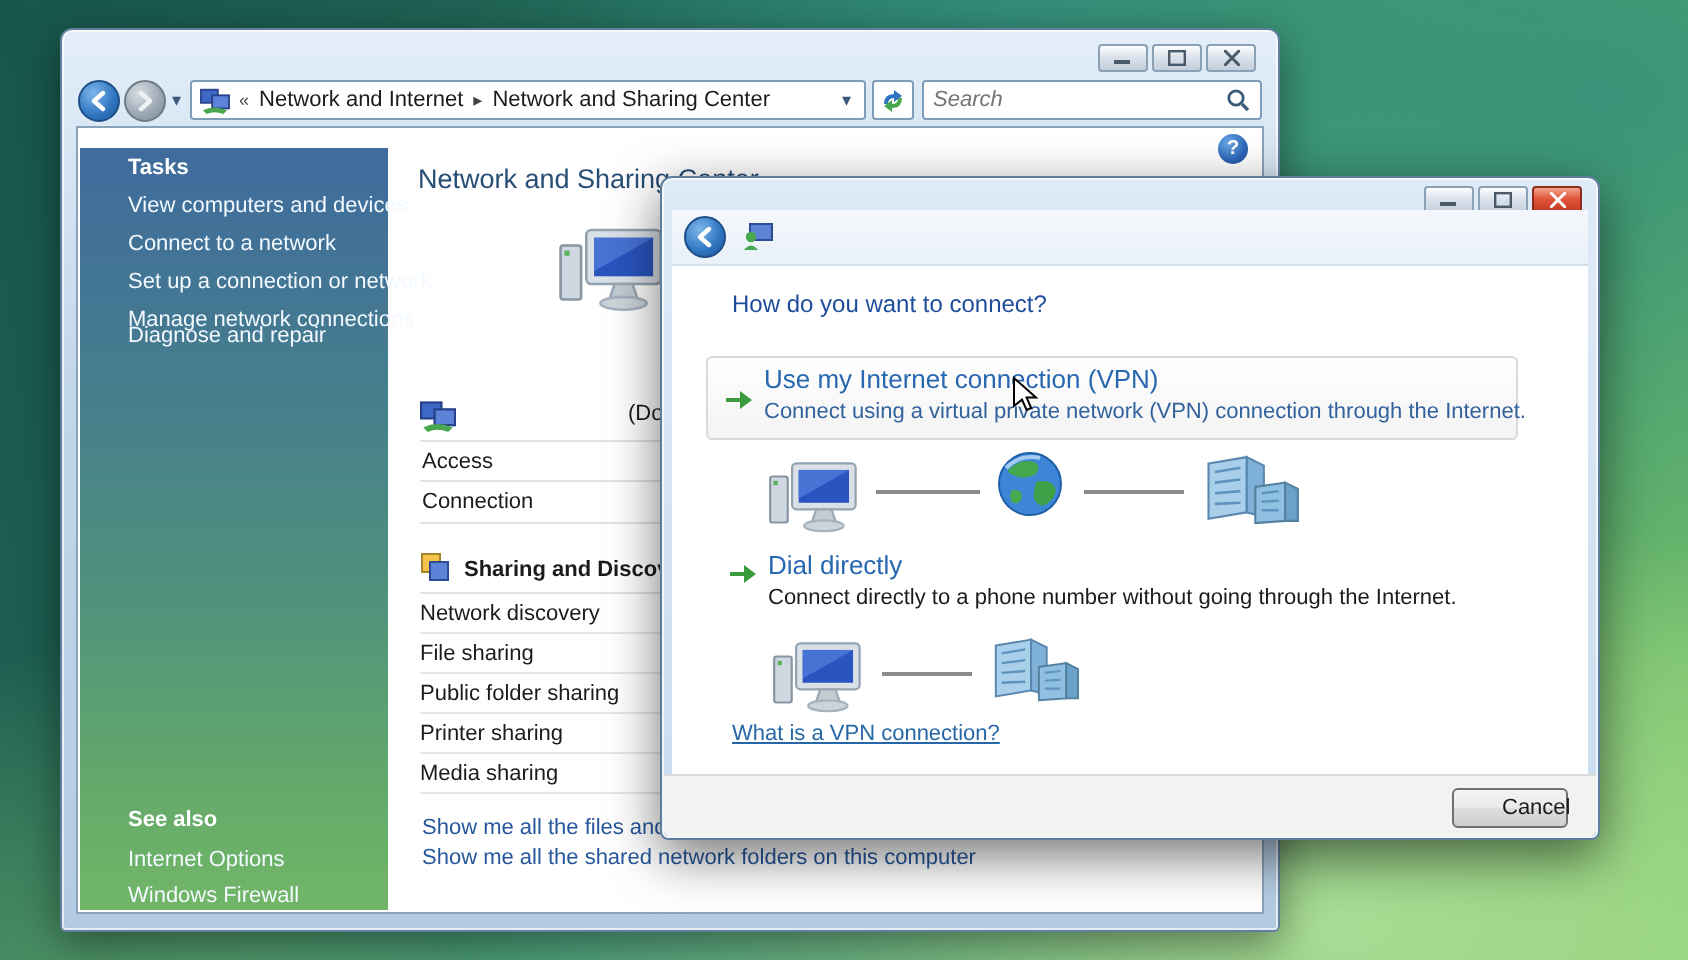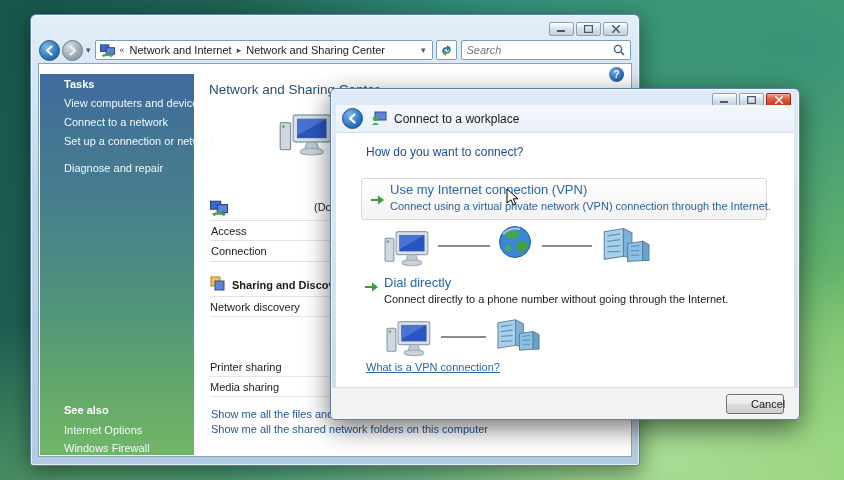--- a/index.html
+++ b/index.html
@@ -98,21 +98,21 @@
     left:5px; right:5px; top:16px; height:28px;
     background:linear-gradient(#f4f8fc,#e9f0f8); border-bottom:1px solid #d6e0ea;
     display:flex; align-items:center; padding:0 6px;
   }
   .wiz-title { font-size:12px; color:#1b1b1b; margin-left:7px; }
   .wiz-body { left:5px; right:5px; top:44px; bottom:32px; background:#fff; }
   .wiz-heading { left:30px; top:12px; font-size:12px; color:#1d4d9b; }
   .option-box {
     left:17px; top:45px; width:406px; height:42px;
     border:1px solid #d9d9d9; border-radius:3px;
-    background:linear-gradient(#ffffff,#f3f3f3); cursor:pointer;margin-left:8px;
+    background:linear-gradient(#ffffff,#f3f3f3); cursor:pointer;
   }
   .opt-title { position:absolute; left:28px; top:3px; font-size:13px; color:#2767b0; }
   .opt-desc-blue { position:absolute; left:28px; top:21px; font-size:11px; color:#31629c; white-space:nowrap; }
   .option2 { left:17px; top:142px; width:406px; height:40px; cursor:pointer; }
   .opt-desc-dark { position:absolute; left:28px; top:21px; font-size:11px; color:#1b1b1b; white-space:nowrap; }
   .g-line { position:absolute; height:2px; background:#8c8c8c; }
   .vpn-link { left:30px; top:228px; font-size:11px; color:#2667a8; text-decoration:underline; cursor:pointer; }
   .wiz-footer {
     left:1px; right:1px; bottom:1px; height:31px;
     background:#f2f2f2; border-top:1px solid #dcdcdc; border-radius:0 0 3px 3px;
@@ -222,20 +222,21 @@
   </div>
 
   <div class="abs content">
     <div class="abs help-circ">?</div>
 
     <div class="abs sidebar">
       <div class="sb-head" style="top:4px">Tasks</div>
       <div class="sb-link" style="top:23px">View computers and devices</div>
       <div class="sb-link" style="top:42px">Connect to a network</div>
       <div class="sb-link" style="top:61px">Set up a connection or network</div>
+      <div class="sb-link" style="top:80px">Manage network connections</div>
       <div class="sb-link" style="top:88px">Diagnose and repair</div>
       <div class="sb-head" style="top:330px">See also</div>
       <div class="sb-link" style="top:350px">Internet Options</div>
       <div class="sb-link" style="top:368px">Windows Firewall</div>
     </div>
 
     <div class="abs main-title">Network and Sharing Center</div>
 
     <svg class="abs" style="left:240px;top:46px" width="54" height="46" viewBox="0 0 42 34">
         <use href="#pc"></use>
@@ -255,20 +256,26 @@
     <svg class="abs" style="left:171px;top:212px" width="15" height="15">
       <rect x="1" y="1" width="9" height="9" fill="#f4c44a" stroke="#a8832c"></rect>
       <rect x="5" y="5" width="9" height="9" fill="#5d83d8" stroke="#2c4c96"></rect>
     </svg>
     <div class="row-label" style="top:215px;left:193px;font-weight:bold">Sharing and Discovery</div>
     <div class="sec-line" style="top:232px"></div>
 
     <div class="share-row" style="top:233px">
         <span>Network discovery</span>
       </div>
+    <div class="share-row" style="top:253px">
+        <span>File sharing</span>
+      </div>
+    <div class="share-row" style="top:273px">
+        <span>Public folder sharing</span>
+      </div>
     <div class="share-row" style="top:293px">
         <span>Printer sharing</span>
       </div>
     <div class="share-row" style="top:313px">
         <span>Media sharing</span>
       </div>
 
     <div class="foot-link" style="top:344px">Show me all the files and fold</div>
     <div class="foot-link" style="top:359px">Show me all the shared network folders on this computer</div>
   </div>
@@ -298,21 +305,20 @@
     <div class="navcirc nav-back">
       <svg width="11" height="11">
           <path d="M7.5 1.5 L3 5.5 L7.5 9.5" stroke="#fff" stroke-width="2.2" fill="none" stroke-linecap="round" stroke-linejoin="round"></path>
         </svg>
     </div>
     <svg width="16" height="15" style="margin-left:8px">
       <rect x="4" y="1" width="11" height="8" fill="#5d83d8" stroke="#2c4c96"></rect>
       <circle cx="4.5" cy="7.5" r="2.6" fill="#49a84f"></circle>
       <path d="M1 14 Q4.5 9.5 8 14 Z" fill="#49a84f"></path>
     </svg>
-    <span class="wiz-title">Connect to a workplace</span>
   </div>
 
   <div class="abs wiz-body">
     <div class="abs wiz-heading">How do you want to connect?</div>
 
     <div class="abs option-box">
       <svg class="abs" style="left:8px;top:13px" width="15" height="16">
           <use href="#goarrow"></use>
         </svg>
       <div class="opt-title">Use my Internet connection (VPN)</div>

